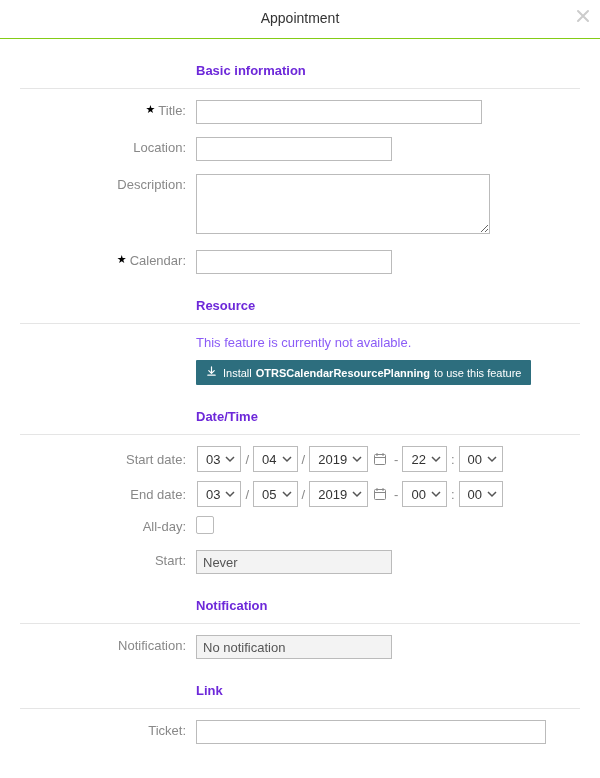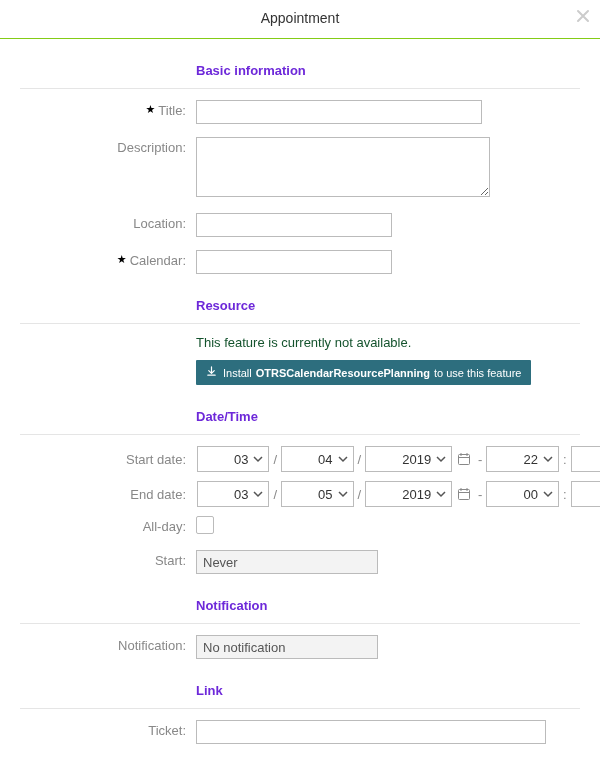--- a/index.html
+++ b/index.html
@@ -68,44 +68,44 @@
   }
   .fieldrow { margin-bottom: 12px; }
   .select {
     display: inline-flex; align-items: center;
     border: 1px solid #bbb; background: #fff;
     height: 26px; padding: 0 5px 0 8px;
     font-size: 13px;
     cursor: pointer;
     margin: 0 1px;
   }
-  .select .val { margin-right: 5px; margin-left: 28px; }
+  .select .val { margin-right: 5px; }
   .select .chev svg { display:block; }
   .sep { display:inline-block; padding: 0 3px; color:#888; }
   .cal-icon { display:inline-block; color:#888; margin: 0 4px; vertical-align: middle;}
   .cal-icon svg { display:block; }
   .dateline { display:flex; align-items:center; flex-wrap: nowrap; margin-bottom: 8px;}
   .checkbox {
     width: 18px; height: 18px;
     border: 1px solid #bbb; background:#fff;
     display:inline-block; border-radius:2px;
     cursor:pointer;
   }
   .combo {
-    width: 182px; height: 24px;
+    width: 196px; height: 24px;
     border: 1px solid #bbb; background: #f3f3f3;
     padding: 2px 6px; display:flex; align-items:center;
     color:#555; font-size:13px;
   }
   .ticket {
     width: 350px; height: 24px;
     border: 1px solid #bbb; background: #fff;
     padding: 2px 6px;
   }
-  .resource-note { color:#14532d; margin-bottom: 10px; }
+  .resource-note { color:#8b5cf6; margin-bottom: 10px; }
   .resource-banner {
     display:inline-flex; align-items:center;
     background: #2d6e7e;
     color: #fff;
     padding: 6px 10px;
     font-size: 11px;
     border-radius: 1px;
   }
   .resource-banner .pkg { font-weight: bold; margin: 0 4px; }
   .resource-banner .dl-icon { margin-right: 6px; }
@@ -135,30 +135,30 @@
     <div class="row fieldrow">
       <div class="labelcol">
         <span class="req">★</span><span>Title:</span>
       </div>
       <div class="valcol">
         <input type="text" class="wide" value="" style="">
       </div>
     </div>
 
     <div class="row fieldrow">
+      <div class="labelcol"><span>Location:</span></div>
+      <div class="valcol">
+        <input type="text" class="mid" value="" style="">
+      </div>
+    </div>
+
+    <div class="row fieldrow">
       <div class="labelcol"><span>Description:</span></div>
       <div class="valcol">
         <textarea class="desc" style=""></textarea>
-      </div>
-    </div>
-
-    <div class="row fieldrow">
-      <div class="labelcol"><span>Location:</span></div>
-      <div class="valcol">
-        <input type="text" class="mid" value="" style="">
       </div>
     </div>
 
     <div class="row fieldrow">
       <div class="labelcol">
         <span class="req">★</span><span>Calendar:</span>
       </div>
       <div class="valcol">
         <input type="text" class="mid" value="" style="">
       </div>

